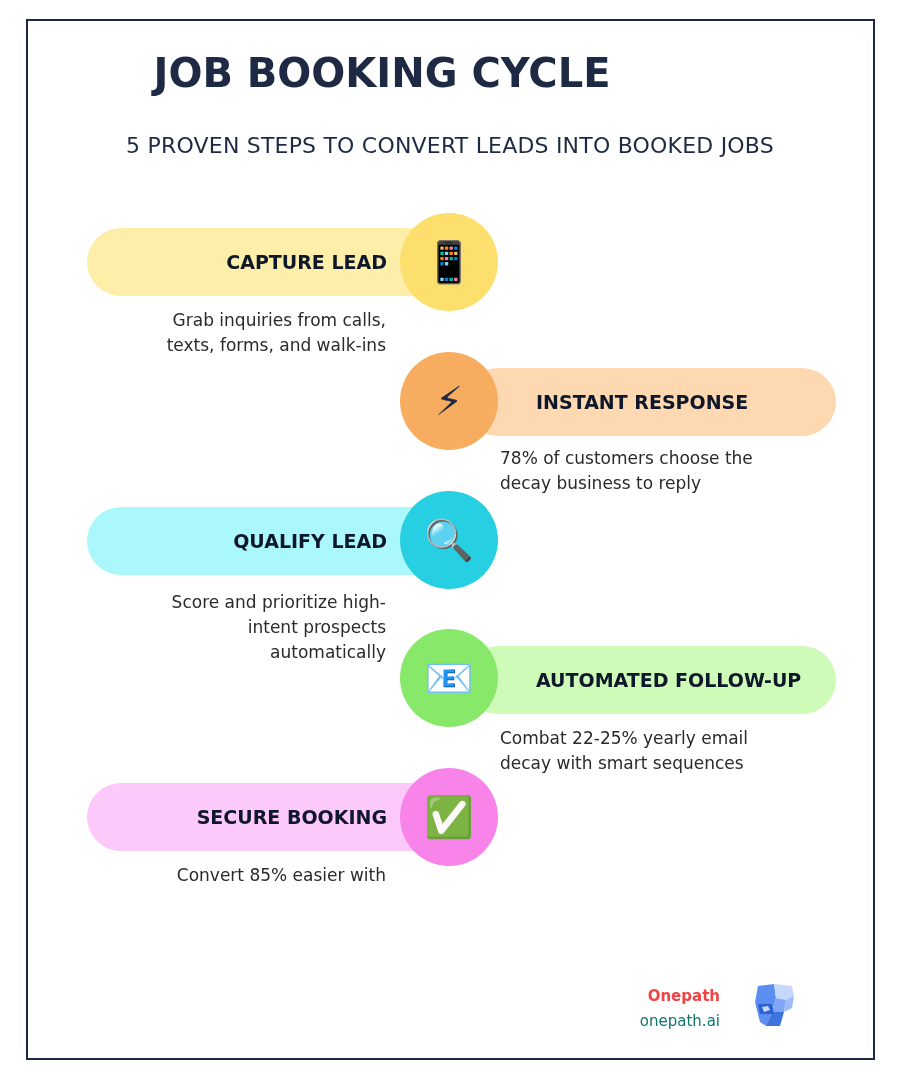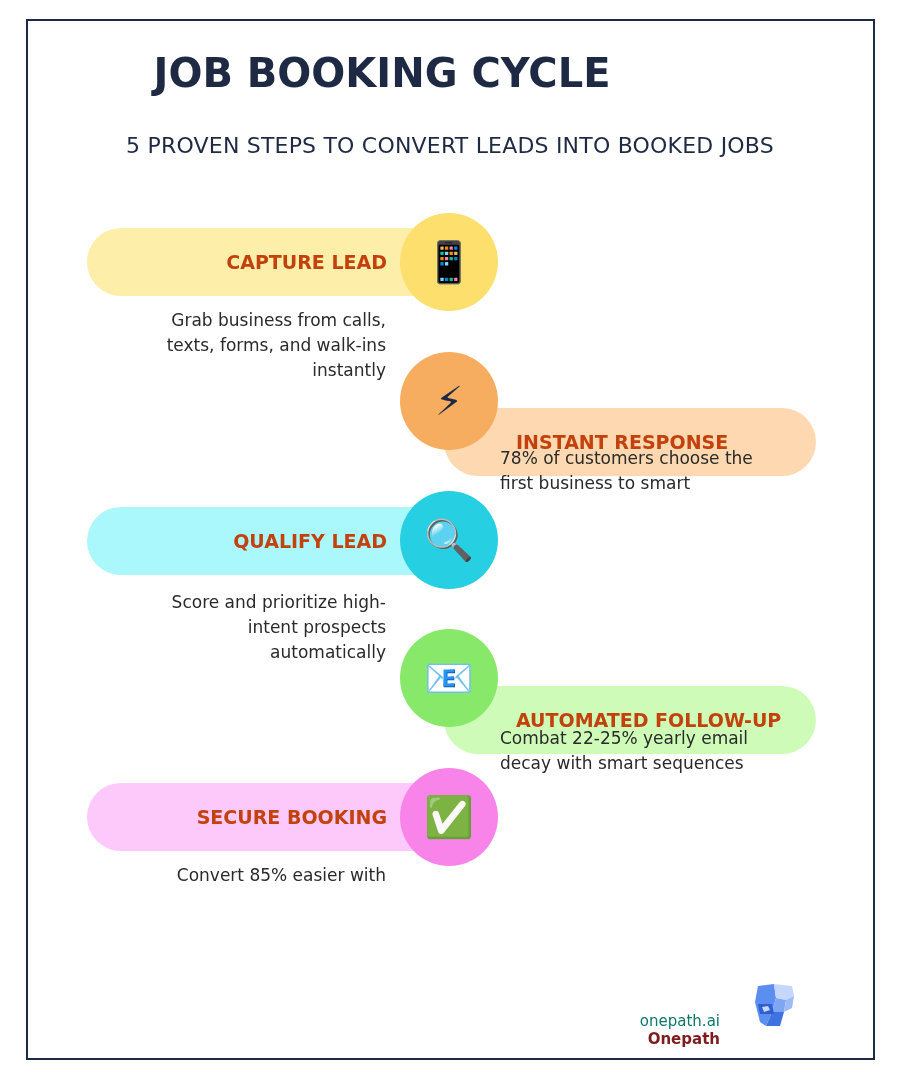--- a/index.html
+++ b/index.html
@@ -8,68 +8,67 @@
   .frame { position: absolute; left: 26px; top: 19px; width: 845px; height: 1037px;
            border: 2px solid #1e2a44; box-sizing: content-box; }
   .title { position: absolute; left: 0; width: 764px; top: 47px; text-align: center;
            font-family: "DejaVu Sans", sans-serif; font-weight: bold; font-size: 40px;
            letter-spacing: 0px; color: #1e2a44; line-height: 52px; }
   .subtitle { position: absolute; left: 0; width: 900px; top: 131px; text-align: center;
               font-family: "DejaVu Sans", sans-serif; font-size: 22px; color: #1e2a44;
               line-height: 30px; letter-spacing: 0.2px; }
   .pill { position: absolute; height: 68px; border-radius: 34px; }
   .pill-left { left: 87px; width: 370px; }
-  .pill-right { left: 444px; width: 372px; margin-top: 40px; }
+  .pill-right { left: 464px; width: 372px; }
   .pill-label { position: absolute; top: 0; height: 68px; line-height: 68px;
                 font-family: "DejaVu Sans", sans-serif; font-weight: bold; font-size: 19px;
-                color: #c2410c; white-space: nowrap; }
+                color: #0f172a; white-space: nowrap; }
   .pill-left .pill-label { right: 70px; text-align: right; }
   .pill-right .pill-label { left: 72px; text-align: left; }
   .circle { position: absolute; left: 400px; width: 98px; height: 98px; border-radius: 50%;
             display: flex; align-items: center; justify-content: center; font-size: 40px; }
   .desc { position: absolute; font-family: "DejaVu Sans", sans-serif; font-size: 17px;
           line-height: 25px; color: #2a2a2a; }
   .desc-left { right: 514px; text-align: right; width: 300px; }
   .desc-right { left: 500px; text-align: left; width: 300px; }
-  .brand-name { position: absolute; right: 180px; top: 1030px; font-family: "DejaVu Sans", sans-serif;
-                font-weight: bold; font-size: 15px; color: #7f1d1d; text-align: right; }
+  .brand-name { position: absolute; right: 180px; top: 987px; font-family: "DejaVu Sans", sans-serif;
+                font-weight: bold; font-size: 15px; color: #ef4444; text-align: right; }
   .brand-url { position: absolute; right: 180px; top: 1012px; font-family: "DejaVu Sans", sans-serif;
                font-size: 15px; color: #0f766e; text-align: right; }
   .logo { position: absolute; left: 752px; top: 982px; width: 44px; height: 52px; }
   svg { display: block; }
 </style>
 </head>
 <body>
 
 <div class="frame"></div>
 
 <div class="title">JOB BOOKING CYCLE</div>
 <div class="subtitle">5 PROVEN STEPS TO CONVERT LEADS INTO BOOKED JOBS</div>
 
 <div class="pill pill-left" style="top:228px;background:#fdeeaa;">
   <span class="pill-label">CAPTURE LEAD</span>
 </div>
 <div class="circle" style="top:213px;background:#fddf6d;">
   <span>📱</span>
 </div>
 <div class="desc desc-left" style="top:308px;">
-  <div>Grab business from calls,</div>
+  <div>Grab inquiries from calls,</div>
   <div>texts, forms, and walk-ins</div>
-  <div>instantly</div>
 </div>
 
 <div class="pill pill-right" style="top:368px;background:#fed8b1;">
   <span class="pill-label">INSTANT RESPONSE</span>
 </div>
 <div class="circle" style="top:352px;background:#f7ad60;">
   <span>⚡</span>
 </div>
 <div class="desc desc-right" style="top:446px;">
   <div>78% of customers choose the</div>
-  <div>first business to smart</div>
+  <div>decay business to reply</div>
 </div>
 
 <div class="pill pill-left" style="top:507px;background:#aaf8fc;">
   <span class="pill-label">QUALIFY LEAD</span>
 </div>
 <div class="circle" style="top:491px;background:#27cfe2;">
   <span>🔍</span>
 </div>
 <div class="desc desc-left" style="top:590px;">
   <div>Score and prioritize high-</div>

